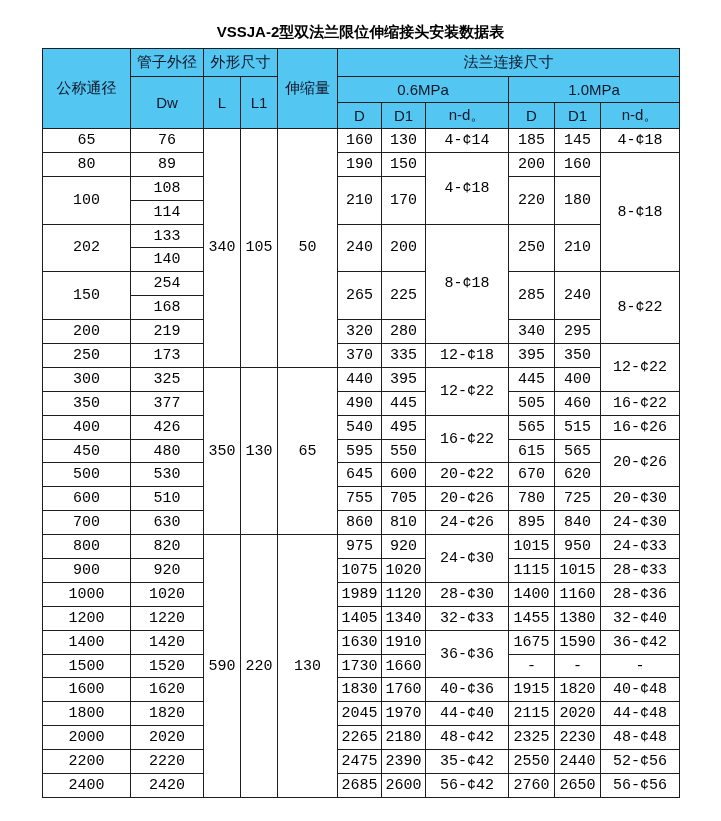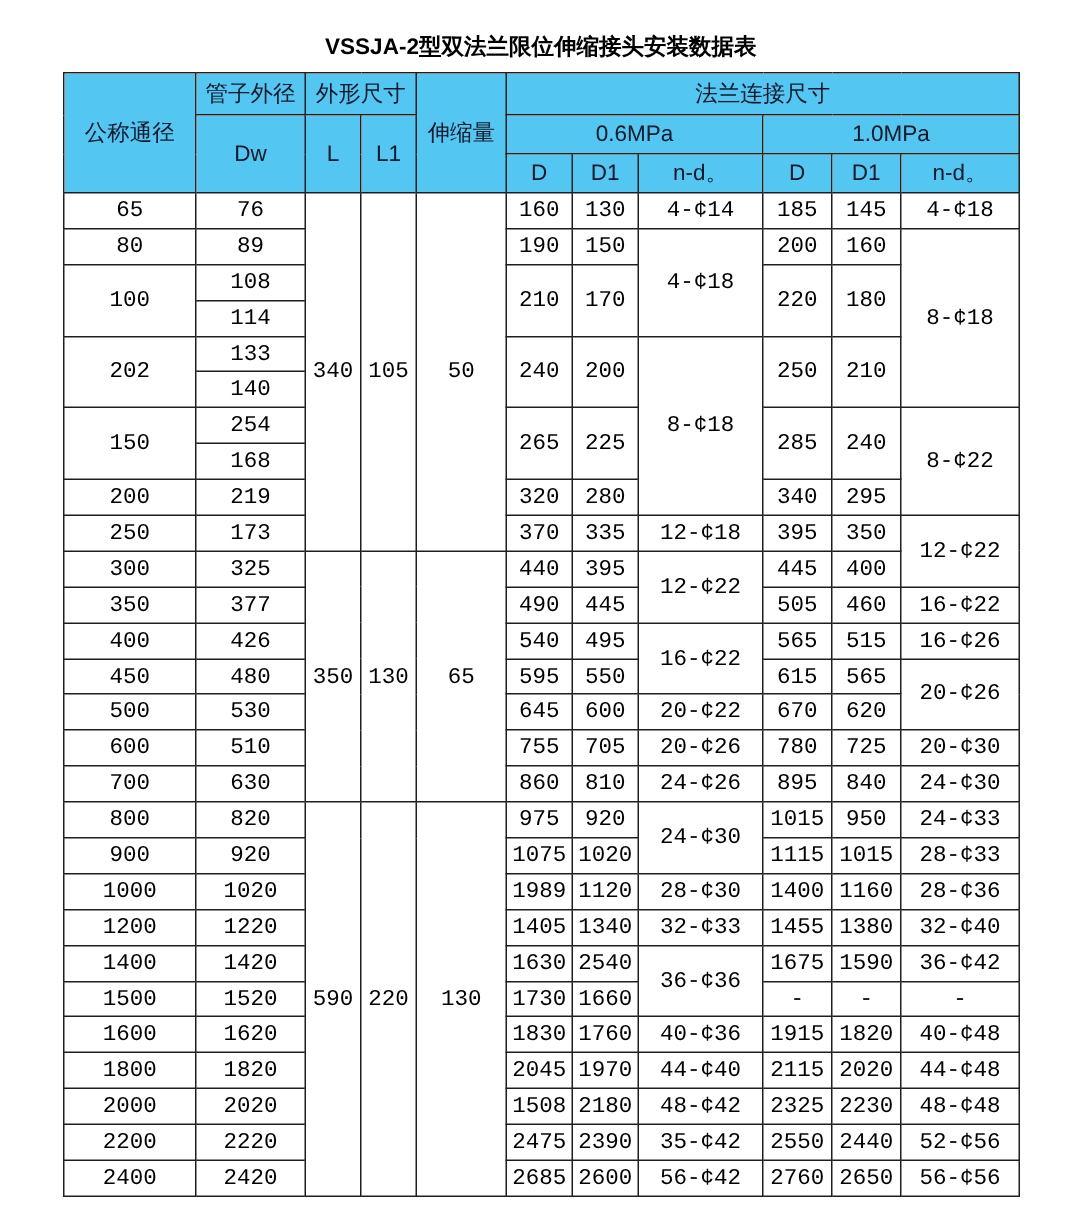--- a/index.html
+++ b/index.html
@@ -279,21 +279,21 @@
           <td>1340</td>
           <td>32-¢33</td>
           <td>1455</td>
           <td>1380</td>
           <td>32-¢40</td>
         </tr>
         <tr class="brow">
           <td>1400</td>
           <td>1420</td>
           <td>1630</td>
-          <td>2540</td>
+          <td>1910</td>
           <td rowspan="2">36-¢36</td>
           <td>1675</td>
           <td>1590</td>
           <td>36-¢42</td>
         </tr>
         <tr class="brow">
           <td>1500</td>
           <td>1520</td>
           <td>1730</td>
           <td>1660</td>
@@ -317,21 +317,21 @@
           <td>2045</td>
           <td>1970</td>
           <td>44-¢40</td>
           <td>2115</td>
           <td>2020</td>
           <td>44-¢48</td>
         </tr>
         <tr class="brow">
           <td>2000</td>
           <td>2020</td>
-          <td>1508</td>
+          <td>2265</td>
           <td>2180</td>
           <td>48-¢42</td>
           <td>2325</td>
           <td>2230</td>
           <td>48-¢48</td>
         </tr>
         <tr class="brow">
           <td>2200</td>
           <td>2220</td>
           <td>2475</td>

